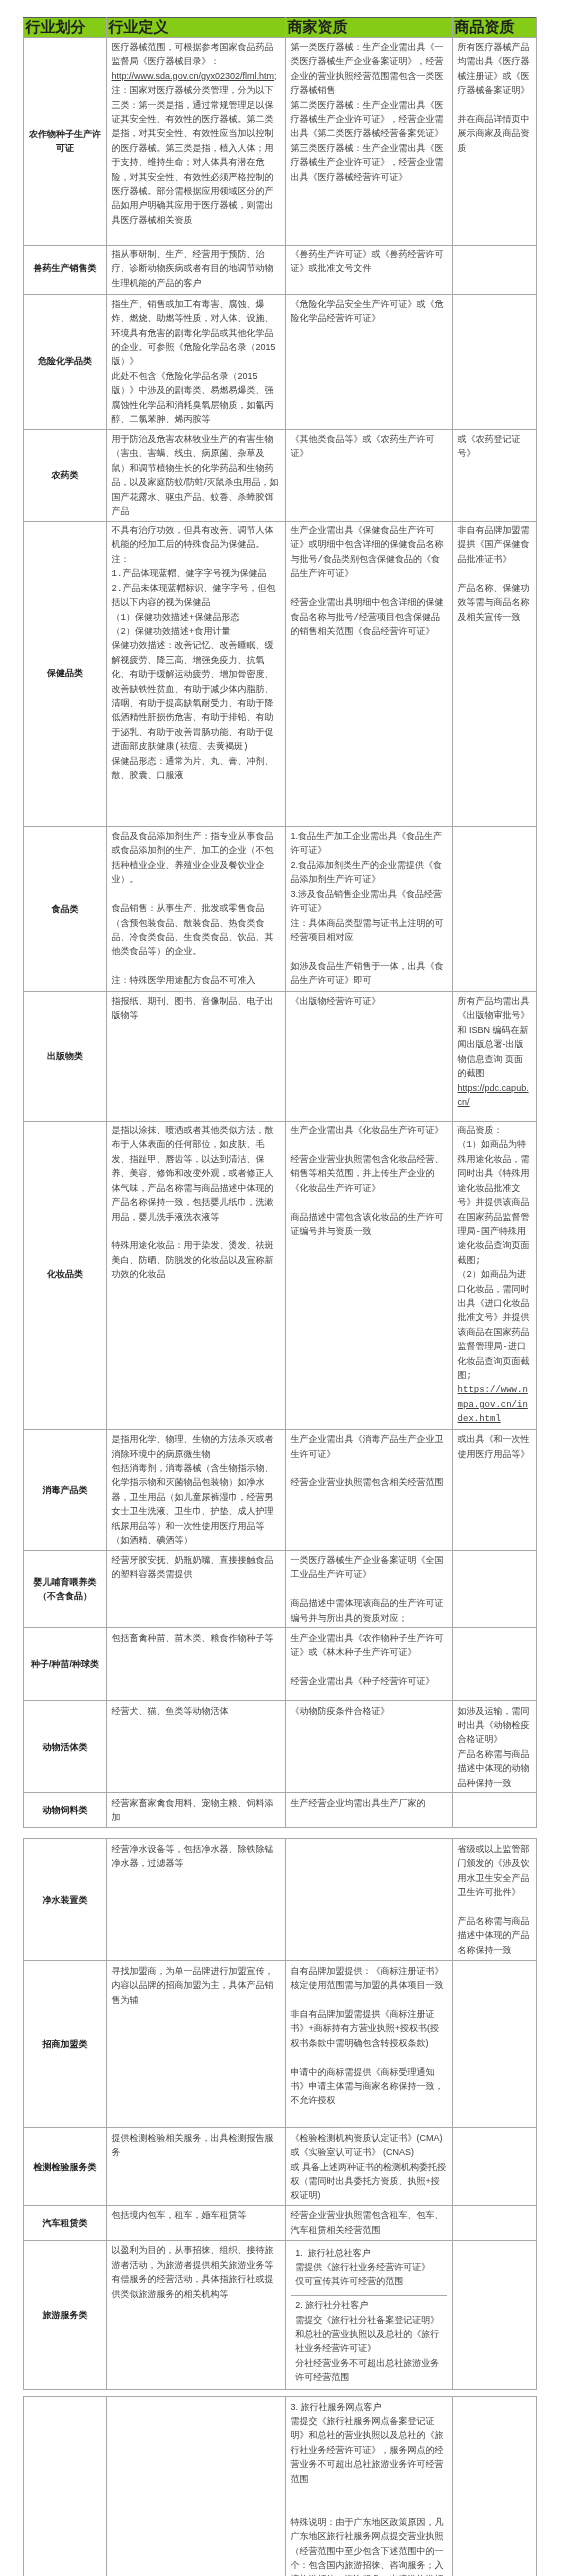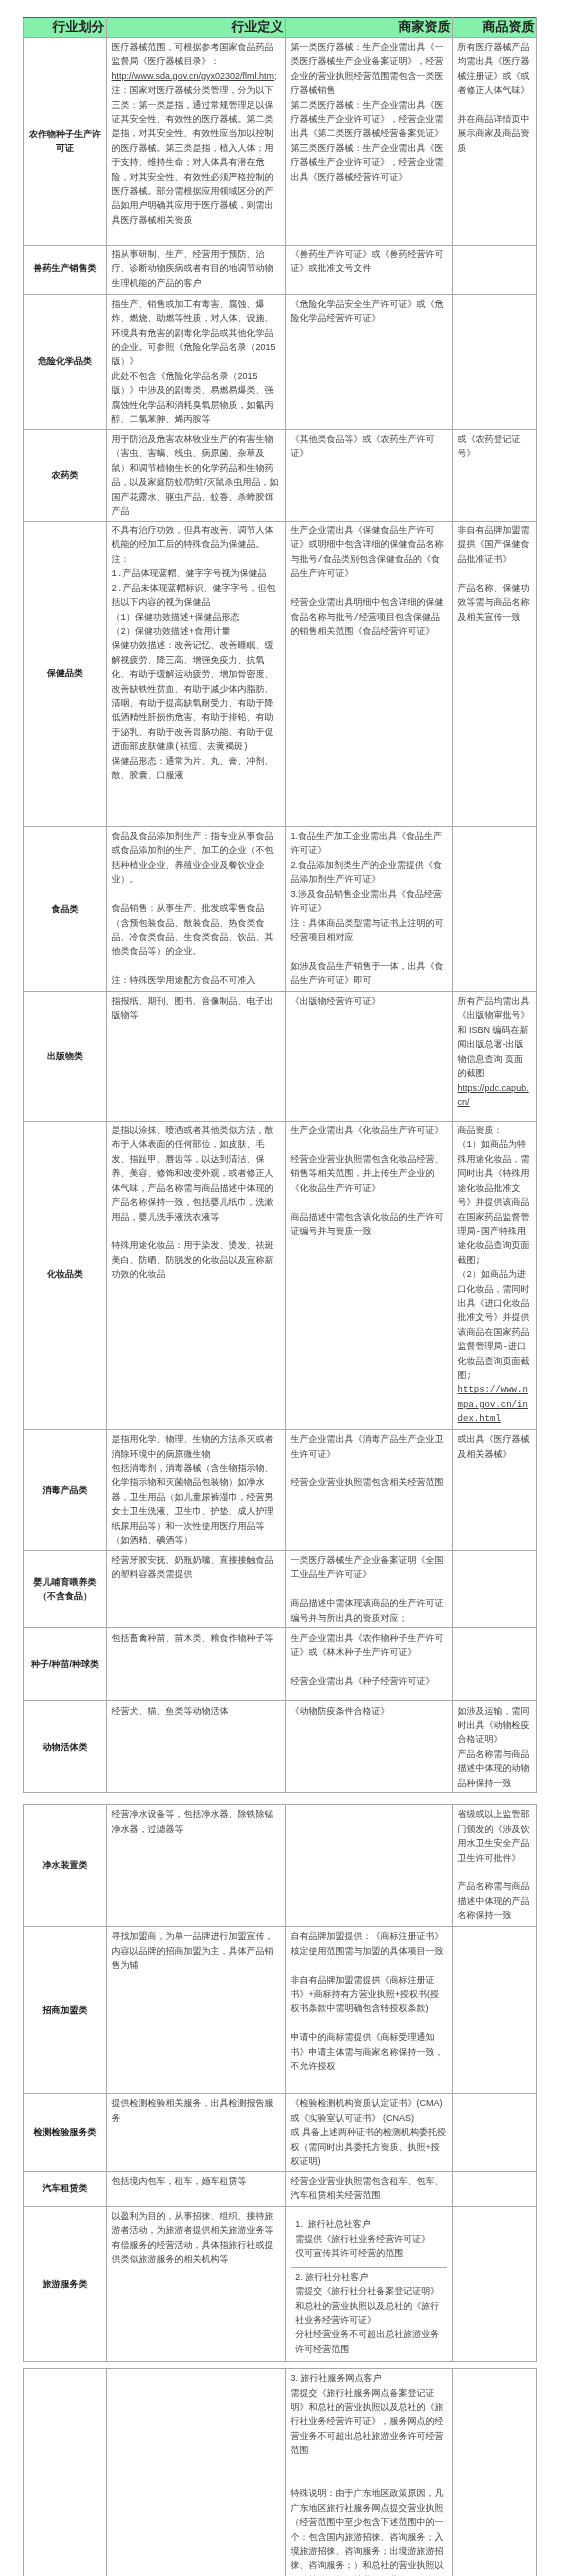--- a/index.html
+++ b/index.html
@@ -10,31 +10,31 @@
   }
   #table-host { position:relative; }
   table.qual { border-collapse:collapse; table-layout:fixed; background:#fff; }
   table.qual th, table.qual td {
     border:0.8px solid #a8a8a8;
     font-size:9px; line-height:14.4px; color:#3d3d3d;
     vertical-align:top; padding:2.3px 4.6px;
     white-space:pre-wrap; word-wrap:break-word; overflow:hidden;
   }
   table.qual th {
-    font-weight:bold; text-align:right; vertical-align:middle;
-    color:#1f1f1f; font-size:13px; background:#86efac;
+    font-weight:bold; text-align:left; vertical-align:middle;
+    color:#1f1f1f; font-size:15px; background:#84cc16;
     border-top:1.5px solid #5a5a5a; padding:2.3px 1.5px;
   }
   table.qual td.industry {
     font-weight:bold; text-align:center; vertical-align:middle; color:#1f1f1f;
   }
   tr.thick-top > td { border-top:1.5px solid #565656;font-family:Liberation Mono, monospace; }
   td.no-pad { padding:0; }
   .subcell { padding:2.3px 4.6px; white-space:pre-wrap; }
-  .subcell-divider { border-bottom:0.8px solid #a8a8a8;margin-top:6px; }
+  .subcell-divider { border-bottom:0.8px solid #a8a8a8; }
   .link { text-decoration:underline; word-break:break-all; cursor:pointer; }
   .section-gap { background:#ffffff; }
 </style>
 </head>
 <body>
 
 <div id="table-host" style="padding-left: 23px; padding-top: 16.7px;">
     <table class="qual" style="width: 513px;">
       <colgroup>
         <col style="width: 83px;">
@@ -52,21 +52,21 @@
       </thead>
       <tbody>
         <tr style="height: 208px;">
           <td class="industry">农作物种子生产许可证</td>
           <td>医疗器械范围，可根据参考国家食品药品监督局《医疗器械目录》：
 <span class="link">http://www.sda.gov.cn/gyx02302/flml.htm</span>;
 注：国家对医疗器械分类管理，分为以下三类：第一类是指，通过常规管理足以保证其安全性、有效性的医疗器械。第二类是指，对其安全性、有效性应当加以控制的医疗器械。第三类是指，植入人体；用于支持、维持生命；对人体具有潜在危险，对其安全性、有效性必须严格控制的医疗器械。部分需根据应用领域区分的产品如用户明确其应用于医疗器械，则需出具医疗器械相关资质</td>
           <td>第一类医疗器械：生产企业需出具《一类医疗器械生产企业备案证明》，经营企业的营业执照经营范围需包含一类医疗器械销售
 第二类医疗器械：生产企业需出具《医疗器械生产企业许可证》，经营企业需出具《第二类医疗器械经营备案凭证》
 第三类医疗器械：生产企业需出具《医疗器械生产企业许可证》，经营企业需出具《医疗器械经营许可证》</td>
-          <td>所有医疗器械产品均需出具《医疗器械注册证》或《或者修正人体气味》
+          <td>所有医疗器械产品均需出具《医疗器械注册证》或《医疗器械备案证明》
 
 并在商品详情页中展示商家及商品资质</td>
         </tr>
         <tr class="thick-top" style="height: 47px;">
           <td class="industry">兽药生产销售类</td>
           <td>指从事研制、生产、经营用于预防、治疗、诊断动物疾病或者有目的地调节动物生理机能的产品的客户</td>
           <td>《兽药生产许可证》或《兽药经营许可证》或批准文号文件</td>
           <td></td>
         </tr>
         <tr style="height: 118px;">
@@ -136,21 +136,21 @@
 （2）如商品为进口化妆品，需同时出具《进口化妆品批准文号》并提供该商品在国家药品监督管理局-进口化妆品查询页面截图;
 <span class="link">https://www.nmpa.gov.cn/index.html</span></td>
         </tr>
         <tr style="height: 106px;">
           <td class="industry">消毒产品类</td>
           <td>是指用化学、物理、生物的方法杀灭或者消除环境中的病原微生物
 包括消毒剂，消毒器械（含生物指示物、化学指示物和灭菌物品包装物）如净水器，卫生用品（如儿童尿裤湿巾，经营男女士卫生洗液、卫生巾、护垫、成人护理纸尿用品等）和一次性使用医疗用品等（如酒精、碘酒等）</td>
           <td>生产企业需出具《消毒产品生产企业卫生许可证》
 
 经营企业营业执照需包含相关经营范围</td>
-          <td>或出具《医疗器械及相关器械》</td>
+          <td>或出具《和一次性使用医疗用品等》</td>
         </tr>
         <tr style="height: 77px;">
           <td class="industry">婴儿哺育喂养类
 （不含食品）</td>
           <td>经营牙胶安抚、奶瓶奶嘴、直接接触食品的塑料容器类需提供</td>
           <td>一类医疗器械生产企业备案证明《全国工业品生产许可证》
 
 商品描述中需体现该商品的生产许可证编号并与所出具的资质对应；</td>
           <td></td>
         </tr>
@@ -161,20 +161,26 @@
 
 经营企业需出具《种子经营许可证》</td>
           <td></td>
         </tr>
         <tr style="height: 89px;">
           <td class="industry">动物活体类</td>
           <td>经营犬、猫、鱼类等动物活体</td>
           <td>《动物防疫条件合格证》</td>
           <td>如涉及运输，需同时出具《动物检疫合格证明》
 产品名称需与商品描述中体现的动物品种保持一致</td>
+        </tr>
+        <tr style="height: 16.7px;">
+          <td class="industry">动物饲料类</td>
+          <td>经营家畜家禽食用料、宠物主粮、饲料添加</td>
+          <td>生产经营企业均需出具生产厂家的</td>
+          <td></td>
         </tr>
       </tbody>
     </table>
     <div class="section-gap" style="height: 10.6px;"></div>
     <table class="qual" style="width: 513px;">
       <colgroup>
         <col style="width: 83px;">
         <col style="width: 179px;">
         <col style="width: 167px;">
         <col style="width: 84px;">

